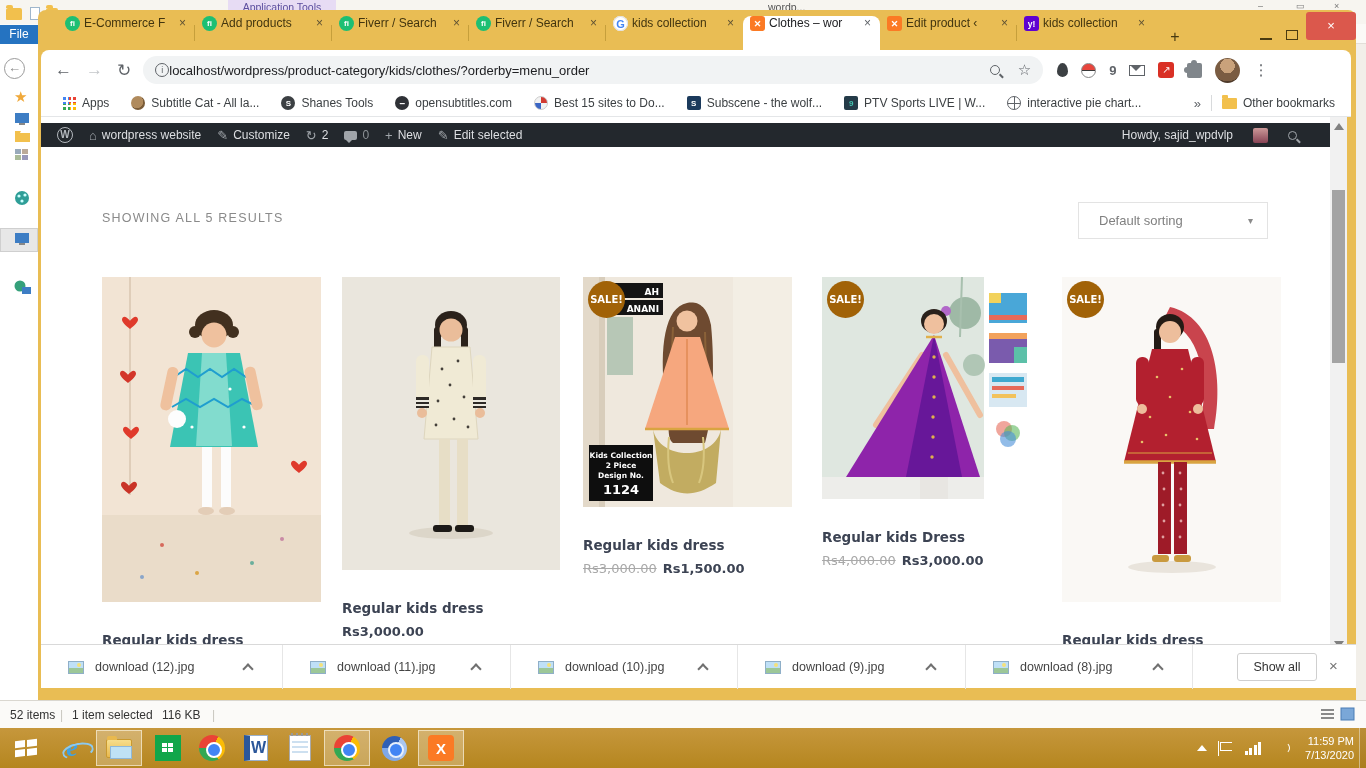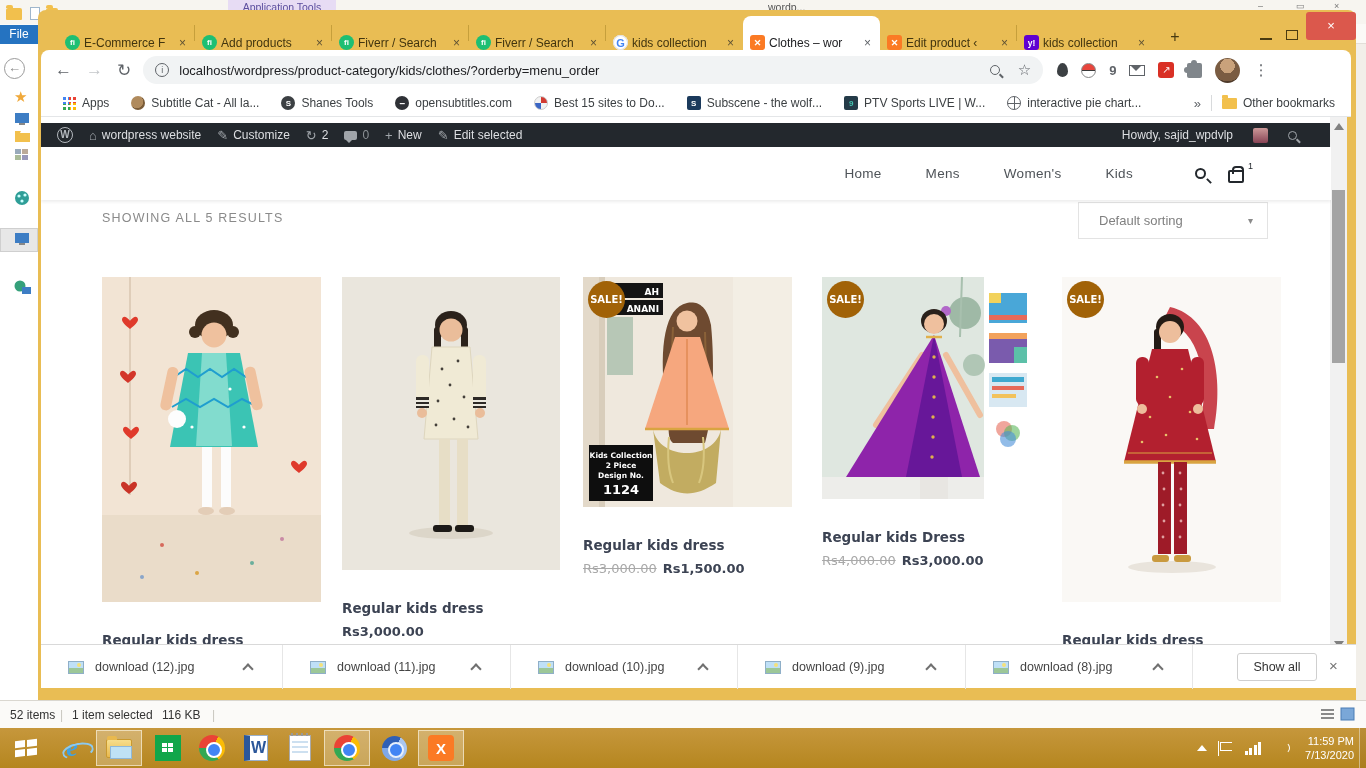--- a/index.html
+++ b/index.html
@@ -22,21 +22,21 @@
   .exp-treeicon{position:absolute;left:14px}
   .exp-sel{position:absolute;left:0;top:184px;width:38px;height:24px;background:#E7E7E7;border:1px solid #CFCFCF}
   .exp-status{position:absolute;left:0;top:700px;width:1366px;height:28px;background:#FBFAF8;border-top:1px solid #DAD7D0;font-size:12px;color:#333}
   .exp-status span{position:absolute;top:7px}
   .statsep{color:#C9C6BF}
   .viewbtn{position:absolute;top:6px;width:15px;height:15px}
 
   
   .chrome{position:absolute;left:38px;top:10px;width:1318px;height:690px;background:#E9BD54;border-radius:8px 8px 0 0}
   .tabstrip{position:absolute;left:20px;top:6px;height:34px;display:flex;align-items:flex-end}
-  .tab{width:137px;height:34px;display:flex;align-items:flex-end;padding:0 7px;font-size:12px;color:#42350F;position:relative}
+  .tab{width:137px;height:34px;display:flex;align-items:flex-start;padding:0 7px;font-size:12px;color:#42350F;position:relative}
   .tab .sep{position:absolute;right:0;top:9px;height:16px;width:1px;background:#C69F3B}
   .tab.active{background:#fff;border-radius:8px 8px 0 0;color:#202124}
   .tab-label{flex:1;overflow:hidden;white-space:nowrap;margin:0 4px;letter-spacing:0}
   .tab-close{font-size:12px;color:#5F5233;padding:0 2px}
   .tab.active .tab-close{color:#5F6368}
   .newtab{width:26px;height:26px;margin-left:8px;font-size:16px;color:#473A12;text-align:center;line-height:25px;border-radius:50%}
   .fav{width:15px;height:15px;border-radius:50%;flex:0 0 auto;display:flex;align-items:center;justify-content:center;font-weight:bold;color:#fff;font-size:8px}
   .fav-fiverr{background:#1DBF73}.fav-fiverr:after{content:"fi"}
   .fav-google{background:#fff;color:#4285F4;font-size:11px;box-shadow:inset 0 0 0 1px #e0e0e0}.fav-google:after{content:"G"}
   .fav-xampp{background:#FB7A24;border-radius:3px;font-size:9px}.fav-xampp:after{content:"\2715"}
@@ -44,21 +44,21 @@
   .winctl-min,.winctl-max{position:absolute;top:20px;width:12px;height:10px}
   .winctl-min{border-bottom:2px solid #4A3B10}
   .winctl-max{border:1.5px solid #4A3B10}
   .winctl-close{position:absolute;left:1268px;top:2px;width:50px;height:28px;background:#DB584C;border-radius:3px;color:#fff;font-size:13px;text-align:center;line-height:28px}
 
   .toolbar{position:absolute;left:3px;top:40px;width:1310px;height:40px;background:#fff;border-radius:8px 8px 0 0;display:flex;align-items:center}
   .navbtn{font-size:17px;color:#5F6368;margin-left:14px}
   .navbtn.dis{color:#C4C7CA}
   .omnibox{height:28px;background:#F1F3F4;border-radius:14px;margin-left:12px;flex:1;display:flex;align-items:center;padding:0 12px;max-width:900px}
   .info-i{width:14px;height:14px;border:1.2px solid #5F6368;border-radius:50%;color:#5F6368;font-size:9px;text-align:center;line-height:12px;flex:0 0 auto}
-  .url{font-size:13px;color:#202124;margin-left:10px;white-space:nowrap;overflow:hidden;flex:1}
+  .url{font-size:13px;color:#202124;white-space:nowrap;overflow:hidden;flex:1}
   .mag{width:10px;height:10px;border:1.6px solid #5F6368;border-radius:50%;position:relative;flex:0 0 auto}
   .mag:after{content:"";position:absolute;left:8px;top:9px;width:5px;height:1.6px;background:#5F6368;transform:rotate(45deg)}
   .starline{font-size:15px;color:#5F6368;margin-left:18px}
   .extrow{display:flex;align-items:center;gap:13px;margin:0 10px 0 14px}
   .ext-drop{width:11px;height:14px;background:#3C4043;border-radius:50% 50% 50% 50%/60% 60% 40% 40%}
   .ext-poke{width:15px;height:15px;border-radius:50%;background:linear-gradient(#E8453C 47%,#3a3a3a 47%,#3a3a3a 53%,#fff 53%);border:1px solid #888}
   .ext-nine{font-size:13px;font-weight:bold;color:#5F6368}
   .ext-mail{width:16px;height:11px;border:1.5px solid #5F6368;position:relative}
   .ext-mail:after{content:"";position:absolute;left:1px;top:0;border-left:5.5px solid transparent;border-right:5.5px solid transparent;border-top:5px solid #5F6368}
   .ext-red{width:16px;height:16px;background:#D93025;border-radius:3px;color:#fff;font-size:10px;text-align:center;line-height:16px}
@@ -395,33 +395,20 @@
             <span class="ab-ico">✎</span>
             <span>Edit selected</span>
           </span>
         <span class="ab-right">
           <span>Howdy, sajid_wpdvlp</span>
           <span class="ab-avatar"></span>
           <span class="ab-mag"></span>
         </span>
       </div>
 
-      <div class="siteheader">
-        <div class="mainnav">
-          <span>Home</span>
-          <span>Mens</span>
-          <span>Women's</span>
-          <span>Kids</span>
-        </div>
-        <div class="hdr-icons">
-          <span class="smag"></span>
-          <span class="bag"></span>
-          <span class="bag-count">1</span>
-        </div>
-      </div>
 
       <div class="results">SHOWING ALL 5 RESULTS</div>
       <div class="sortbox">
         <span>Default sorting</span>
         <span class="caret">▾</span>
       </div>
 
       <div class="pcard" style="left:61px;top:160px">
         <div class="pimg" style="height:325px">
           <svg width="219" height="325" viewBox="0 0 219 325">

